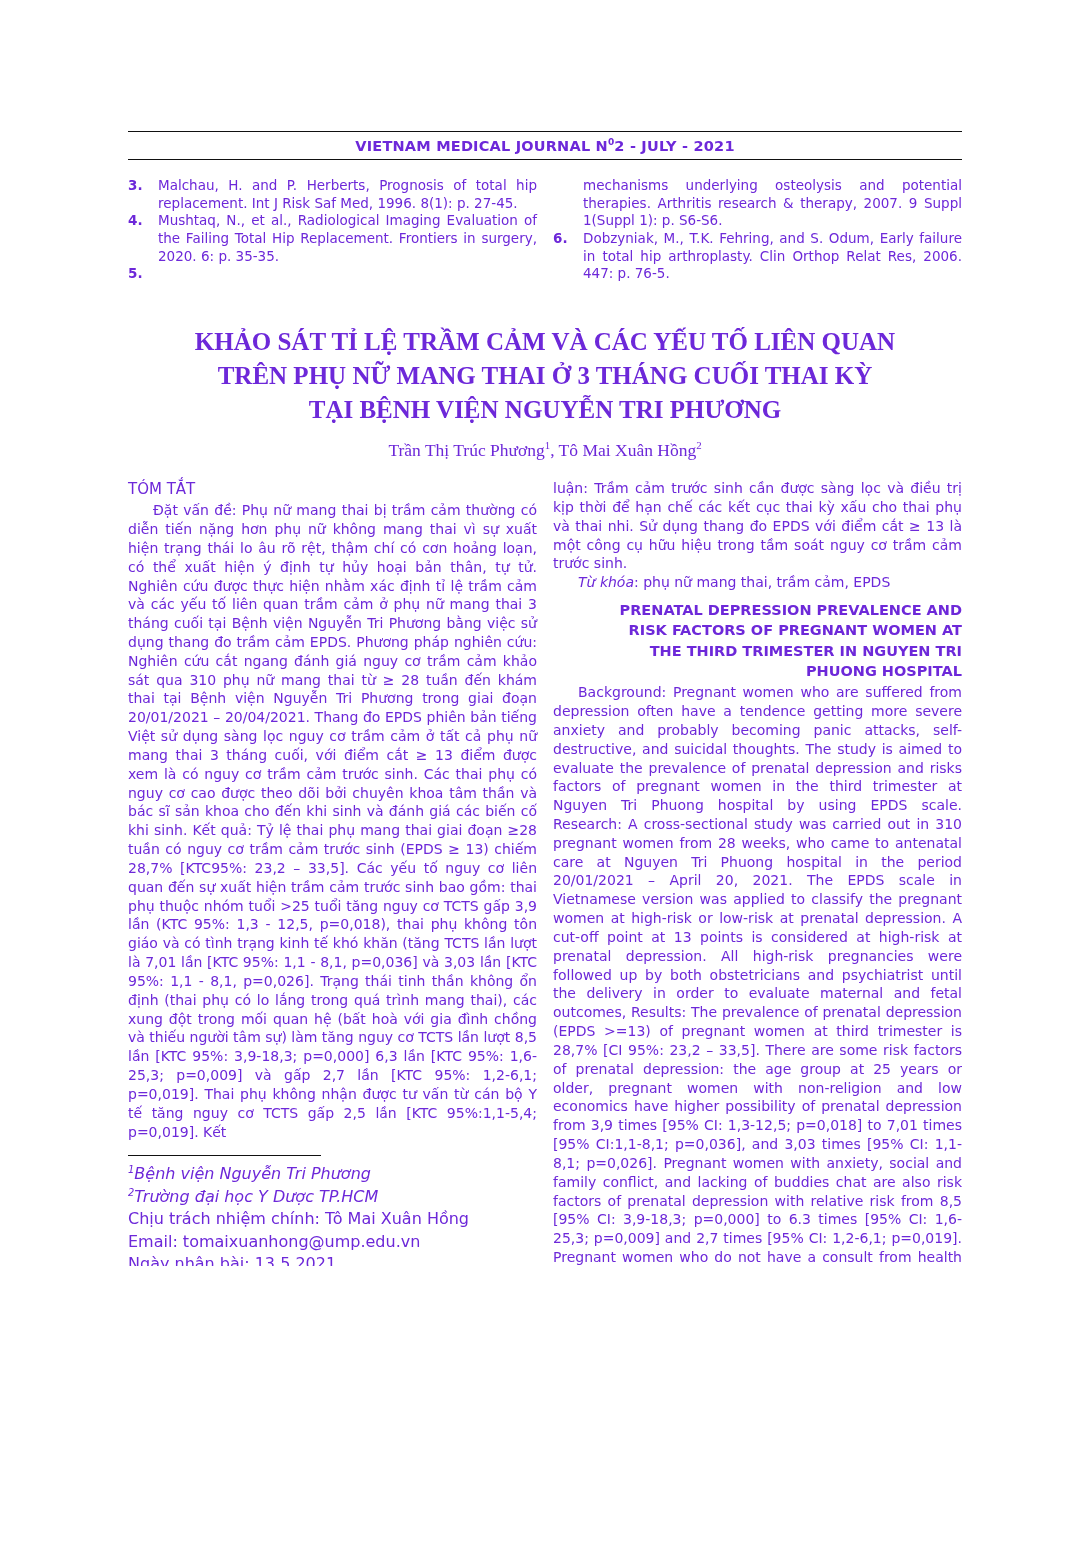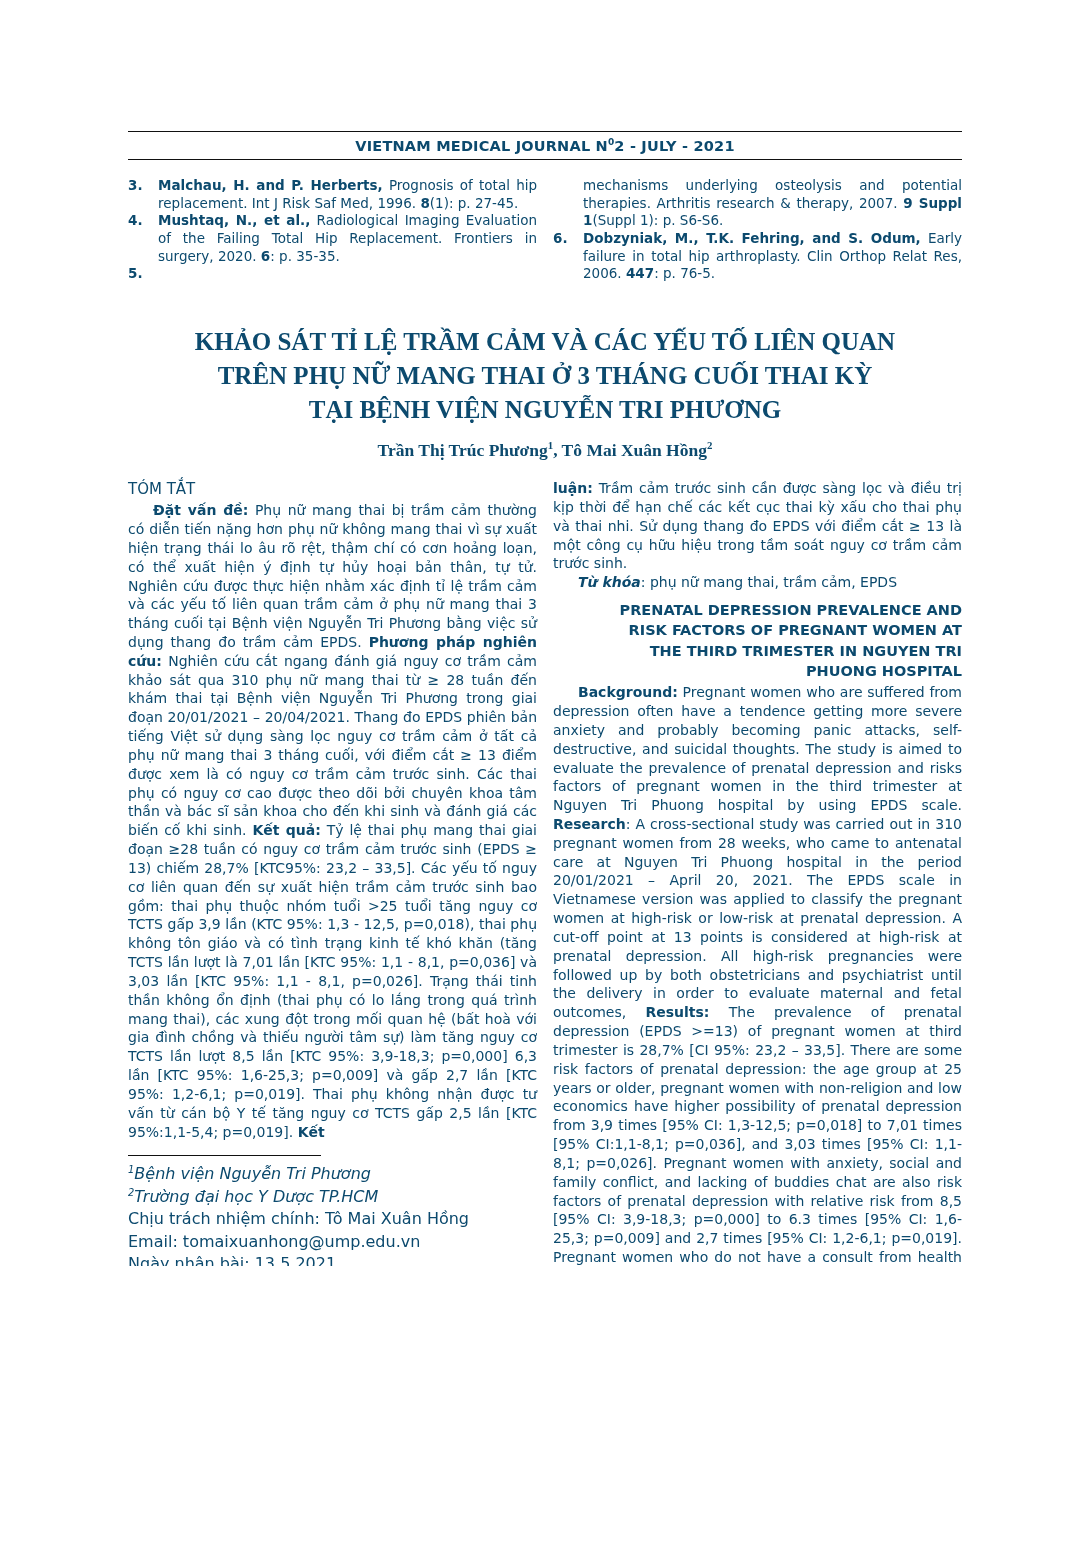--- a/index.html
+++ b/index.html
@@ -2,21 +2,21 @@
 <html><head>
 <meta charset="utf-8">
 <style>
   html, body { margin: 0; padding: 0; background: #ffffff; }
   .page {
     position: relative;
     width: 1090px;
     height: 1266px;
     background: #ffffff;
     overflow: hidden;
-    color: #0c4a6e;
+    color: #6d28d9;
     font-family: "DejaVu Sans", "Liberation Sans", sans-serif;
   }
   .content { position: absolute; left: 128px; top: 0; width: 834px; }
 
   
   .journal-header { margin-top: 131px; }
   .rule { height: 0; border-top: 1.6px solid #111; }
   .rule-bottom { border-top-width: 1.1px; }
   .journal-title {
     text-align: center; font-weight: bold; font-size: 14.5px;
@@ -26,21 +26,21 @@
 
   
   .two-col { display: flex; gap: 16px; }
   .col { width: 409px; }
 
   
   .refs { margin-top: 17px; font-size: 13.5px; line-height: 1.31; text-align: justify; }
   .ref { position: relative; padding-left: 30px; }
   .ref-num { position: absolute; left: 0; font-weight: bold; }
 
-  .b { font-weight: bold; }
+  .b { font-weight: normal; }
   .i { font-style: italic; }
 
   
   .article-title {
     margin: 42px 0 0; font-family: "Liberation Serif", "DejaVu Serif", serif;
     font-weight: bold; font-size: 25px; line-height: 1.36; text-align: center;
   }
   .authors {
     margin-top: 13px; text-align: center;
     font-family: "Liberation Serif", "DejaVu Serif", serif;

